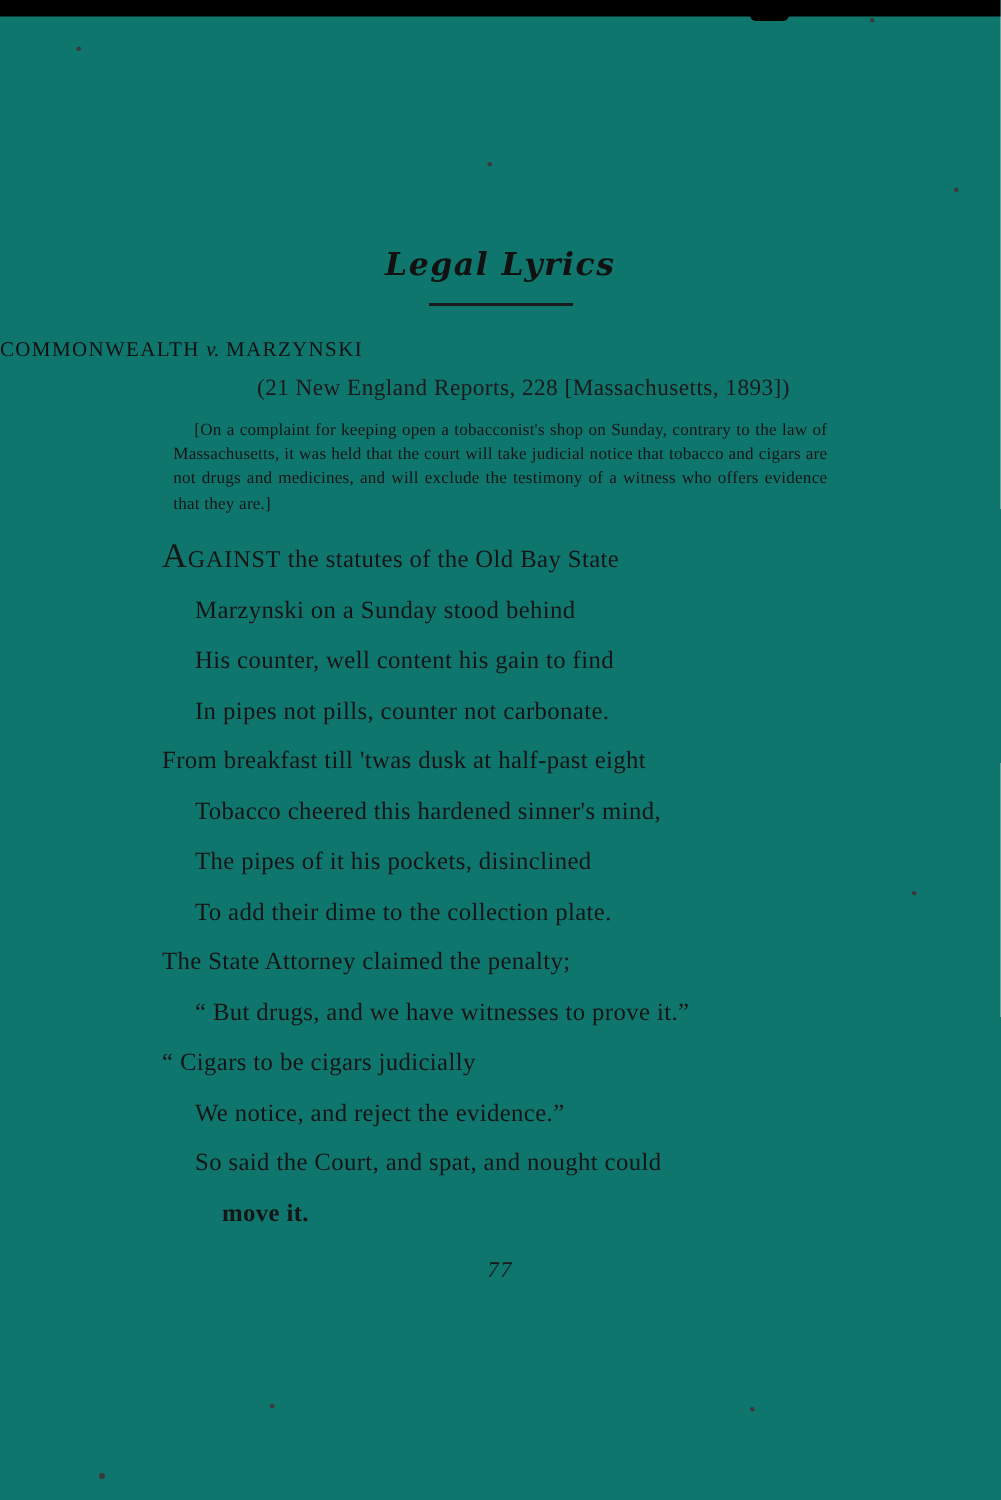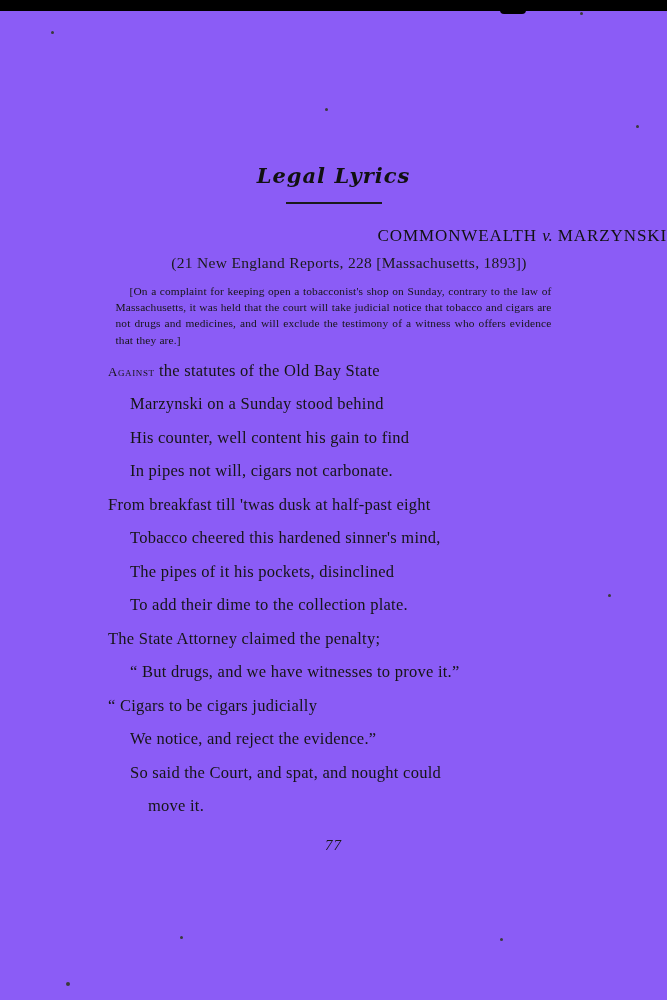--- a/index.html
+++ b/index.html
@@ -11,21 +11,21 @@
     width: 667px;
     height: 1000px;
     position: relative;
     overflow: hidden;
     font-family: "Liberation Serif", serif;
     color: #1a1a1a;
   }
   .page {
     position: absolute;
     inset: 0;
-    background: #8b5cf6;
+    background: #0f766e;
   }
   
   .scan-bar {
     position: absolute;
     top: 0;
     left: 0;
     width: 667px;
     height: 11px;
     background: #000000;
   }
@@ -60,23 +60,23 @@
     color: #111;
     font-style: italic;
   }
   .rule {
     width: 96px;
     height: 2px;
     background: #1a1a1a;
     margin: 14px auto 0 auto;
   }
   .case-name {
-    text-align: right;
+    text-align: left;
     margin-top: 22px;
-    font-size: 17px;
+    font-size: 14px;
     letter-spacing: 0.9px;
     color: #111;
   }
   .case-name .vee {
     font-style: italic;
     letter-spacing: 0;
   }
   .citation {
     text-align: center;
     margin-top: 8px;
@@ -111,28 +111,29 @@
     white-space: pre-wrap;
   }
   .line.first {
     margin-top: 0;
   }
   .line.ind {
     padding-left: 22px;
   }
   .line.ind2 {
     padding-left: 40px;
+    font-weight: bold;
   }
   .line.wide {
     width: 430px;
     text-align: justify;
   }
   .smallcaps {
     font-variant: small-caps;
-    font-size: 13px;
+    font-size: 23px;
     letter-spacing: 0.6px;
     margin-top: 24px;
   }
   .folio {
     text-align: center;
     margin-top: 22px;
     font-size: 15px;
     letter-spacing: 1px;
     color: #181818;
     font-style: italic;
@@ -167,21 +168,21 @@
     </div>
 
     <div class="citation">(21 New England Reports, 228 [Massachusetts, 1893])</div>
 
     <div class="headnote"><span class="indent"></span><span>[On a complaint for keeping open a tobacconist's shop on Sunday, contrary to the law of Massachusetts, it was held that the court will take judicial notice that tobacco and cigars are not drugs and medicines, and will exclude the testimony of a witness who offers evidence that they are.]</span></div>
 
     <div class="poem">
       <div class="line first"><span class="smallcaps">Against</span> the statutes of the Old Bay State</div>
       <div class="line ind">Marzynski on a Sunday stood behind</div>
       <div class="line ind">His counter, well content his gain to find</div>
-      <div class="line ind">In pipes not will, cigars not carbonate.</div>
+      <div class="line ind">In pipes not pills, counter not carbonate.</div>
       <div class="line">From breakfast till 'twas dusk at half-past eight</div>
       <div class="line ind">Tobacco cheered this hardened sinner's mind,</div>
       <div class="line ind">The pipes of it his pockets, disinclined</div>
       <div class="line ind">To add their dime to the collection plate.</div>
       <div class="line">The State Attorney claimed the penalty;</div>
       <div class="line ind">“ But drugs, and we have witnesses to prove it.”</div>
       <div class="line">“ Cigars to be cigars judicially</div>
       <div class="line ind">We notice, and reject the evidence.”</div>
       <div class="line ind wide">So said the Court, and spat, and nought could</div>
       <div class="line ind2">move it.</div>

